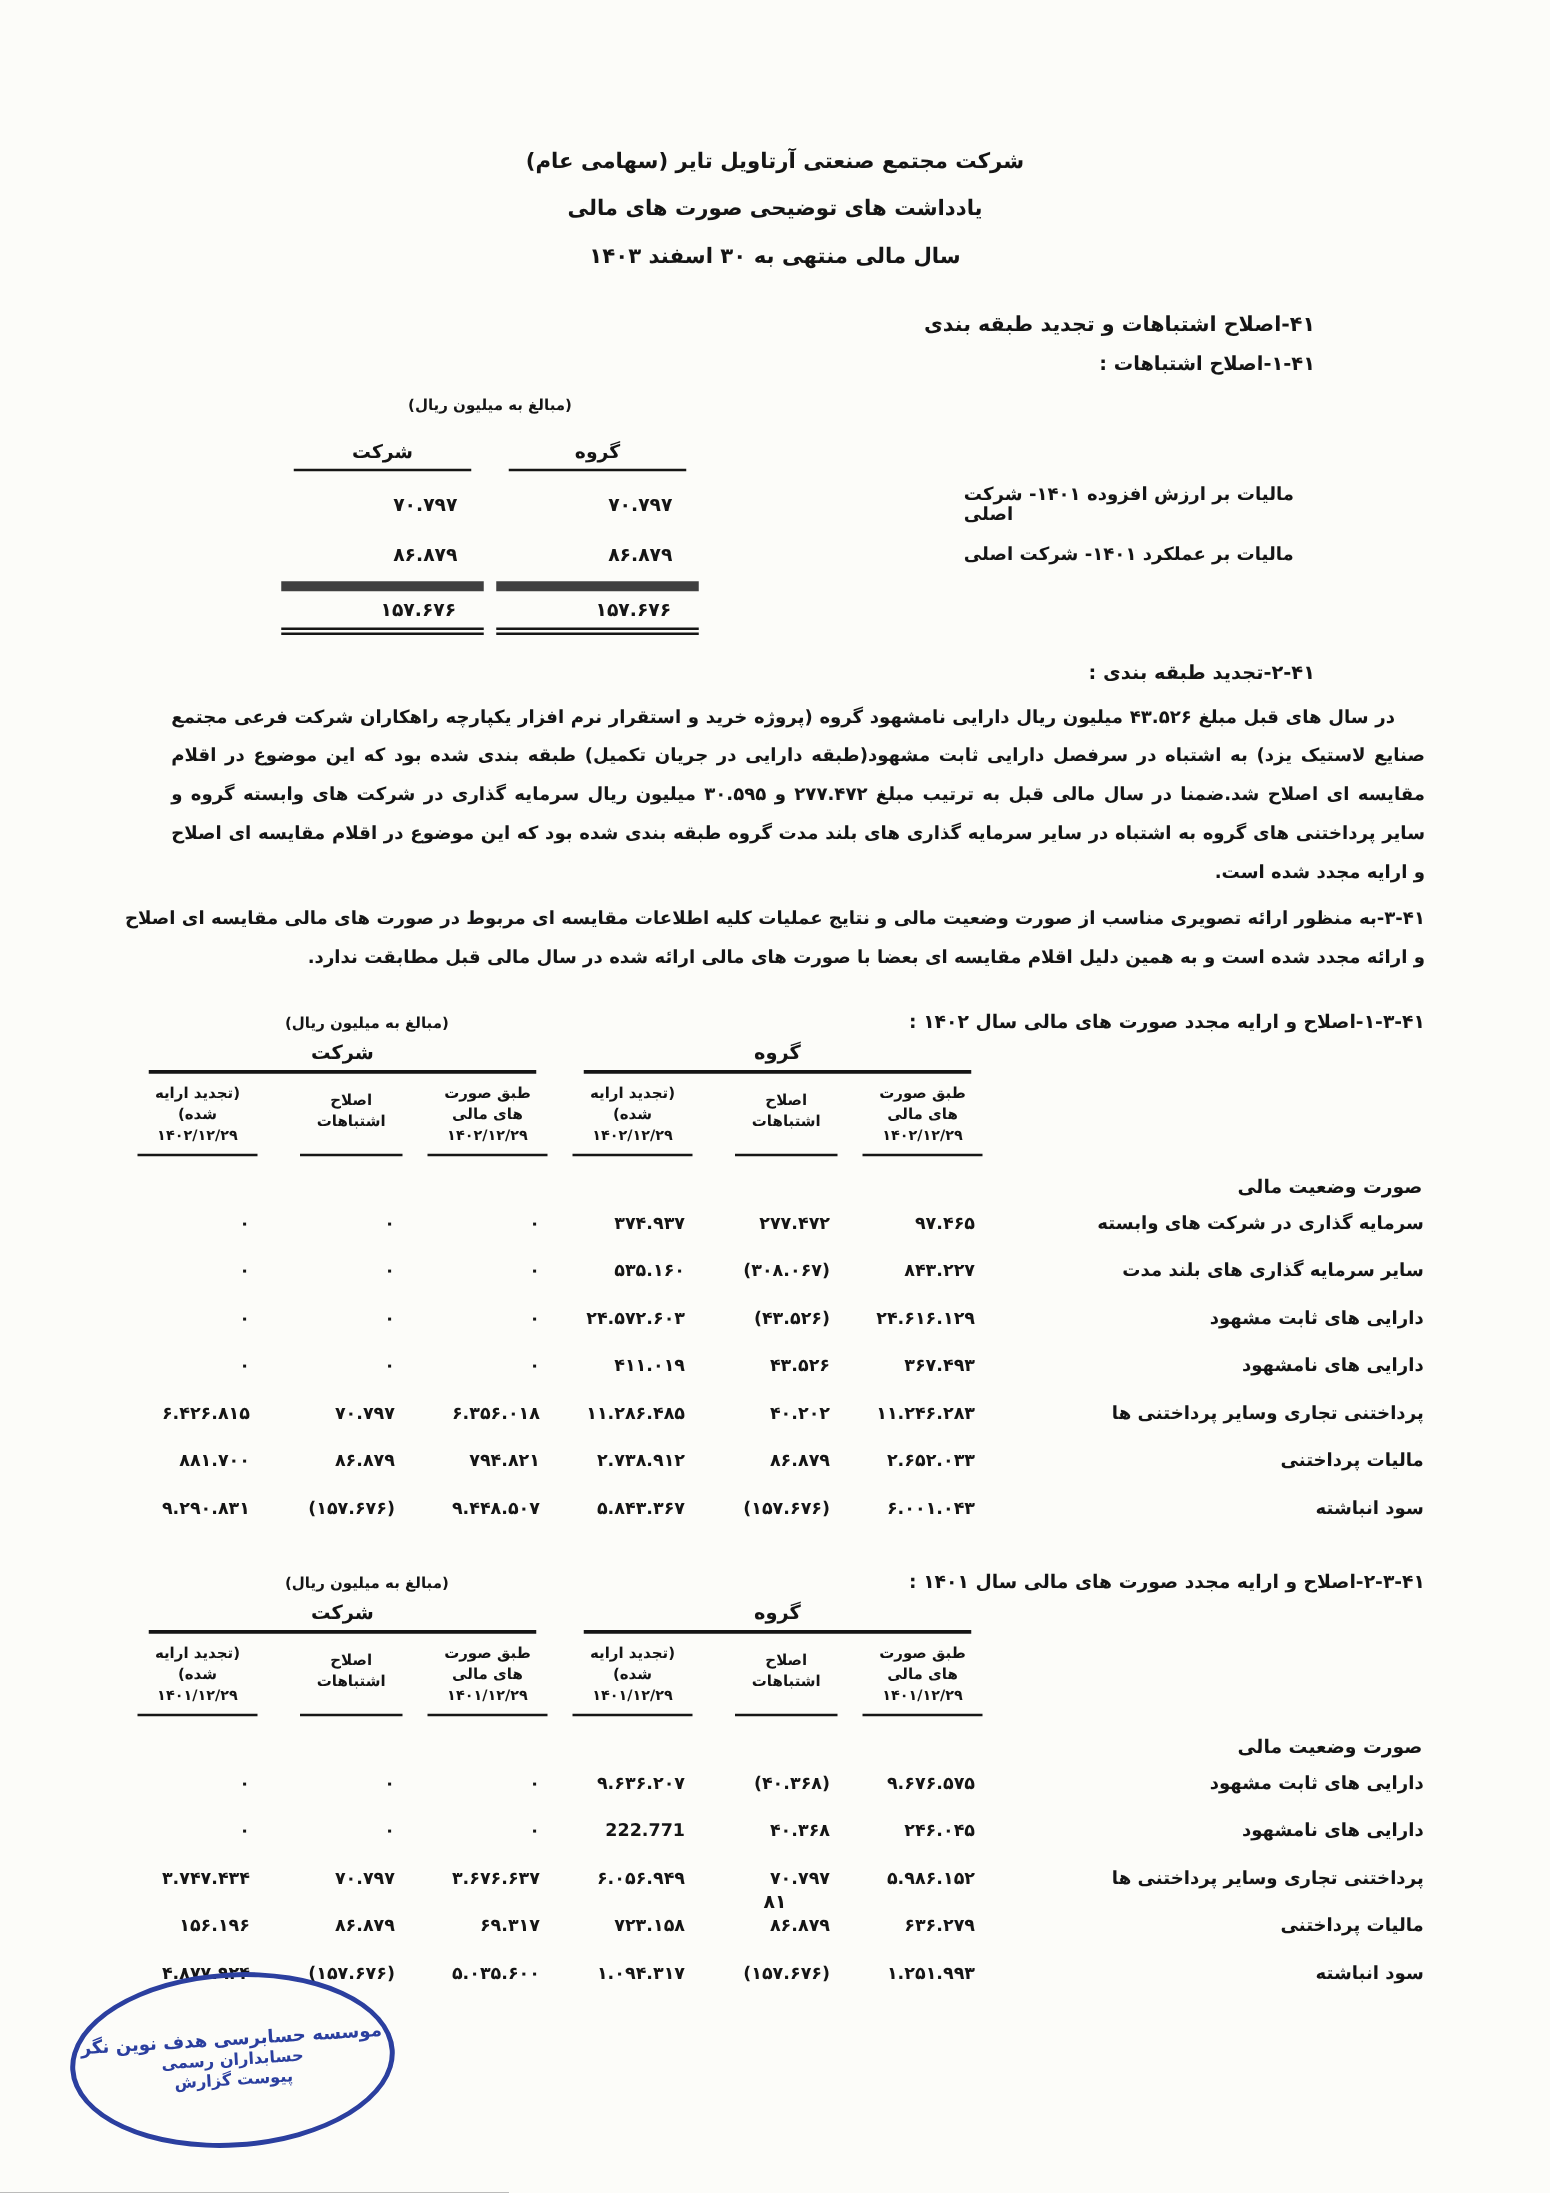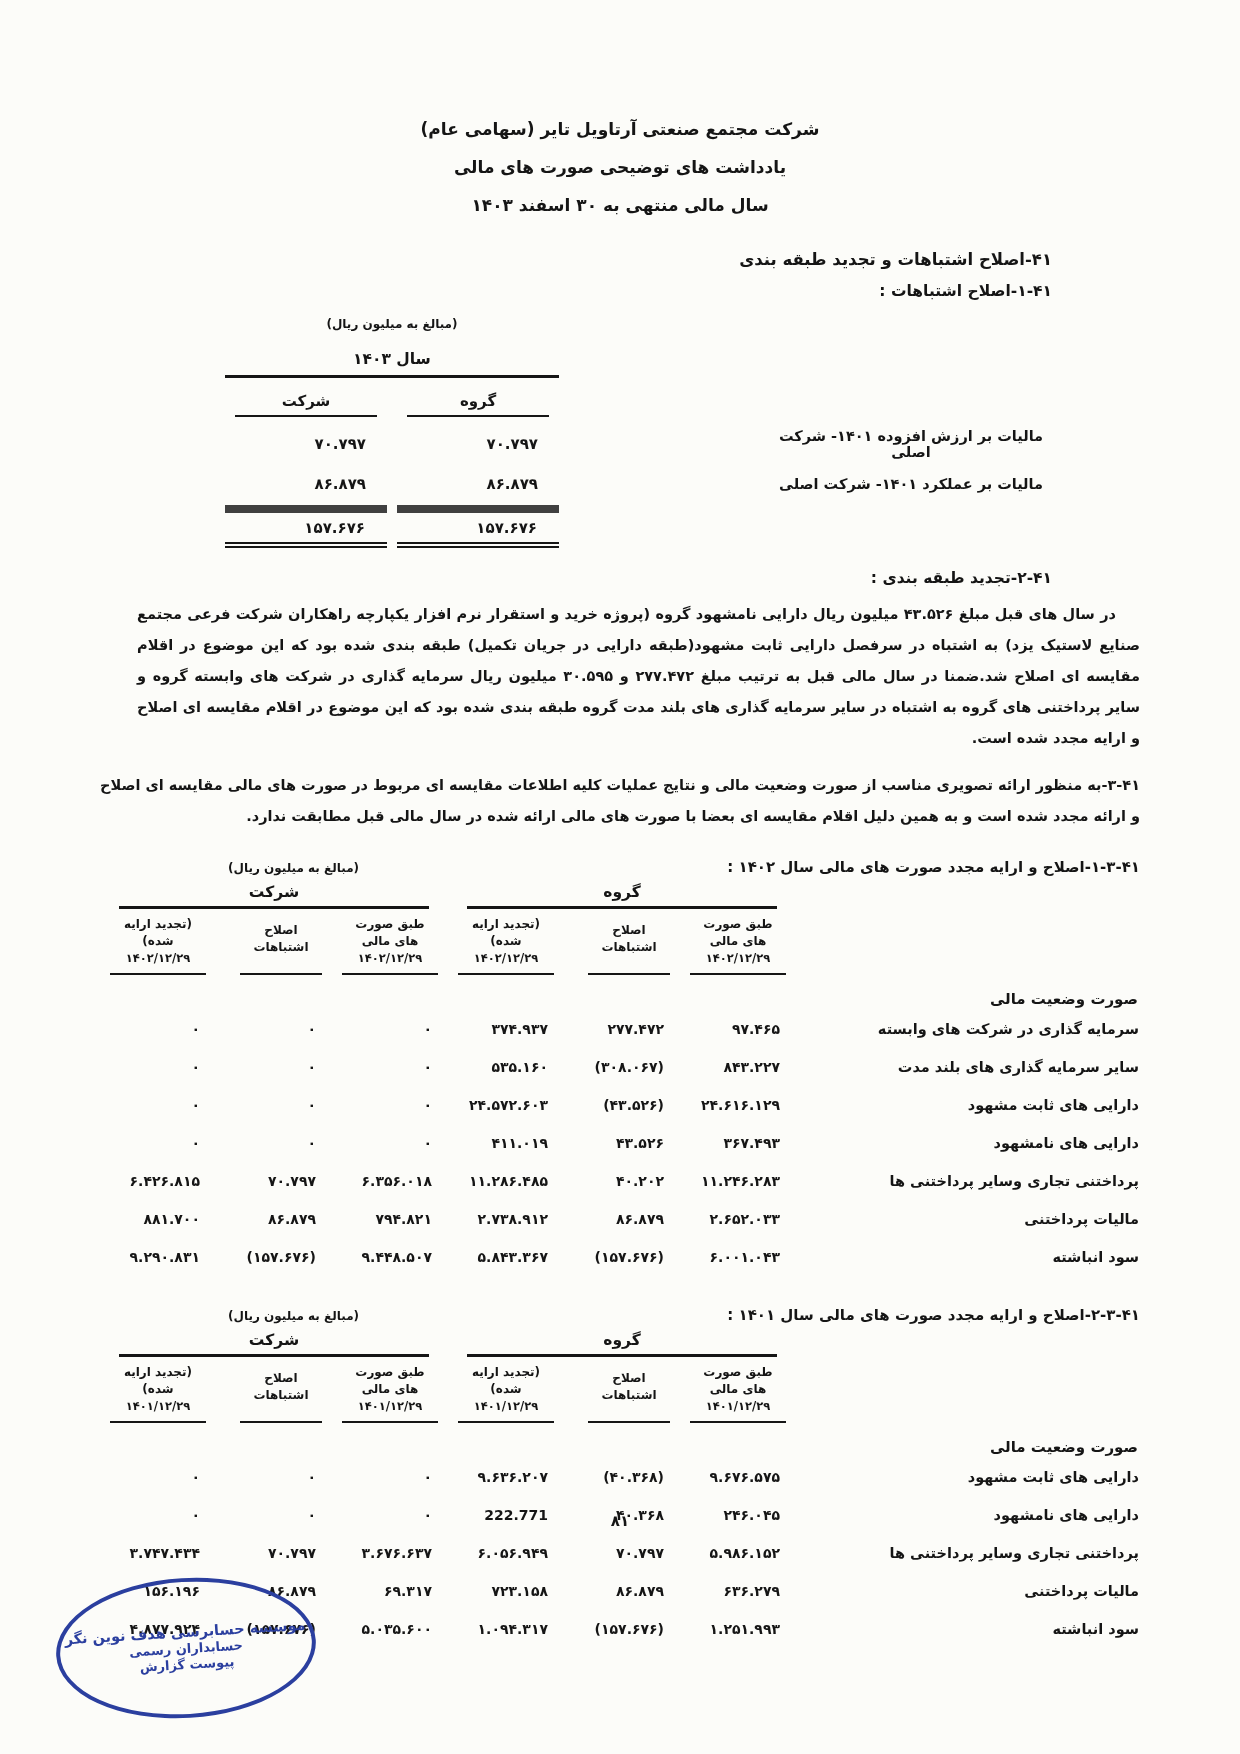--- a/index.html
+++ b/index.html
@@ -23,21 +23,21 @@
   .sec-sub{font-size:15.5px;font-weight:bold;margin:13px 88px 0 0;}
   .para{font-size:14.5px;font-weight:bold;line-height:31px;text-align:justify;margin:12px 0 0 0;}
   .para.indent{text-indent:24px;margin-left:37px;}
 
   
   .small-table{border-collapse:collapse;margin:4px 88px 0 0;width:832px;table-layout:fixed;}
   .small-table td{font-weight:bold;font-size:15px;height:38px;vertical-align:middle;}
   .small-table .unit-cell{font-size:12px;height:24px;text-align:center;}
   .small-table .year-cell div{text-align:center;font-size:15.5px;border-bottom:3px solid #161616;padding-bottom:7px;margin:0 4px;}
   .small-table .head-cell div{text-align:center;border-bottom:2px solid #161616;padding-bottom:5px;margin:0 14px;}
-  .small-table .lbl{font-size:14.5px;text-align:center;}
+  .small-table .lbl{font-size:14.5px;text-align:left;}
   .small-table .val{text-align:right;padding:0 26px 0 6px;}
   .small-table .total-box{border-top:8px solid #404040;border-bottom:6px double #161616;padding:6px 22px 5px 2px;margin:0 4px;text-align:right;}
   .num{direction:ltr;unicode-bidi:isolate;display:inline-block;}
 
   
   .tbl-head{position:relative;margin:26px 0 4px 0;font-size:15px;font-weight:bold;}
   .tbl-head .unit{position:absolute;left:128px;top:3px;font-size:12px;font-weight:bold;}
   .big-table{border-collapse:collapse;width:1040px;table-layout:fixed;margin-top:6px;}
   .big-table td{vertical-align:bottom;}
   .bt-grp div{font-size:15.5px;font-weight:bold;text-align:center;border-bottom:3px solid #161616;padding-bottom:5px;margin:0 18px;}
@@ -86,27 +86,20 @@
         </colgroup>
       <tbody>
           <tr>
         <td></td>
             <td></td>
         <td class="unit-cell" colspan="2">(مبالغ به میلیون ریال)</td>
       </tr>
       <tr>
         <td></td>
             <td></td>
-        <td class="year-cell" colspan="2">
-              <div>سال ۱۴۰۳</div>
-            </td>
-      </tr>
-      <tr>
-        <td></td>
-            <td></td>
         <td class="head-cell">
               <div>گروه</div>
             </td>
         <td class="head-cell">
               <div>شرکت</div>
             </td>
       </tr>
       <tr>
         <td class="lbl">مالیات بر ارزش افزوده ۱۴۰۱- شرکت اصلی</td>
         <td></td>
@@ -127,21 +120,21 @@
             </td>
         <td>
               <div class="total-box"><span class="num">۱۵۷.۶۷۶</span></div>
             </td>
       </tr>
     </tbody>
       </table>
 
     <div class="sec-sub" style="margin-top:20px;">۲-۴۱-تجدید طبقه بندی :</div>
     <p class="para indent">در سال های قبل مبلغ ۴۳.۵۲۶ میلیون ریال دارایی نامشهود گروه (پروژه خرید و استقرار نرم افزار یکپارچه راهکاران شرکت فرعی مجتمع صنایع لاستیک یزد) به اشتباه در سرفصل دارایی ثابت مشهود(طبقه دارایی در جریان تکمیل) طبقه بندی شده بود که این موضوع در اقلام مقایسه ای اصلاح شد.ضمنا در سال مالی قبل به ترتیب مبلغ ۲۷۷.۴۷۲ و ۳۰.۵۹۵ میلیون ریال سرمایه گذاری در شرکت های وابسته گروه و سایر پرداختنی های گروه  به اشتباه در سایر سرمایه گذاری های بلند مدت گروه طبقه بندی شده بود که این موضوع در اقلام مقایسه ای اصلاح و ارایه مجدد شده است.</p>
-    <p class="para" style="margin-top:16px;">۳-۴۱-به منظور ارائه تصویری مناسب از صورت وضعیت مالی و نتایج عملیات کلیه اطلاعات مقایسه ای مربوط در صورت های مالی مقایسه ای اصلاح و ارائه مجدد شده است و به همین دلیل اقلام مقایسه ای بعضا با صورت های مالی ارائه شده در سال مالی قبل مطابقت ندارد.</p>
+    <p class="para" style="margin-top:6px;">۳-۴۱-به منظور ارائه تصویری مناسب از صورت وضعیت مالی و نتایج عملیات کلیه اطلاعات مقایسه ای مربوط در صورت های مالی مقایسه ای اصلاح و ارائه مجدد شده است و به همین دلیل اقلام مقایسه ای بعضا با صورت های مالی ارائه شده در سال مالی قبل مطابقت ندارد.</p>
 
     <div class="tbl-head">
       <span>۱-۳-۴۱-اصلاح و ارایه مجدد صورت های مالی سال ۱۴۰۲ :</span>
       <span class="unit">(مبالغ به میلیون ریال)</span>
     </div>
 
     <table class="big-table">
       <colgroup>
           <col style="width:344px">
           <col style="width:116px">

